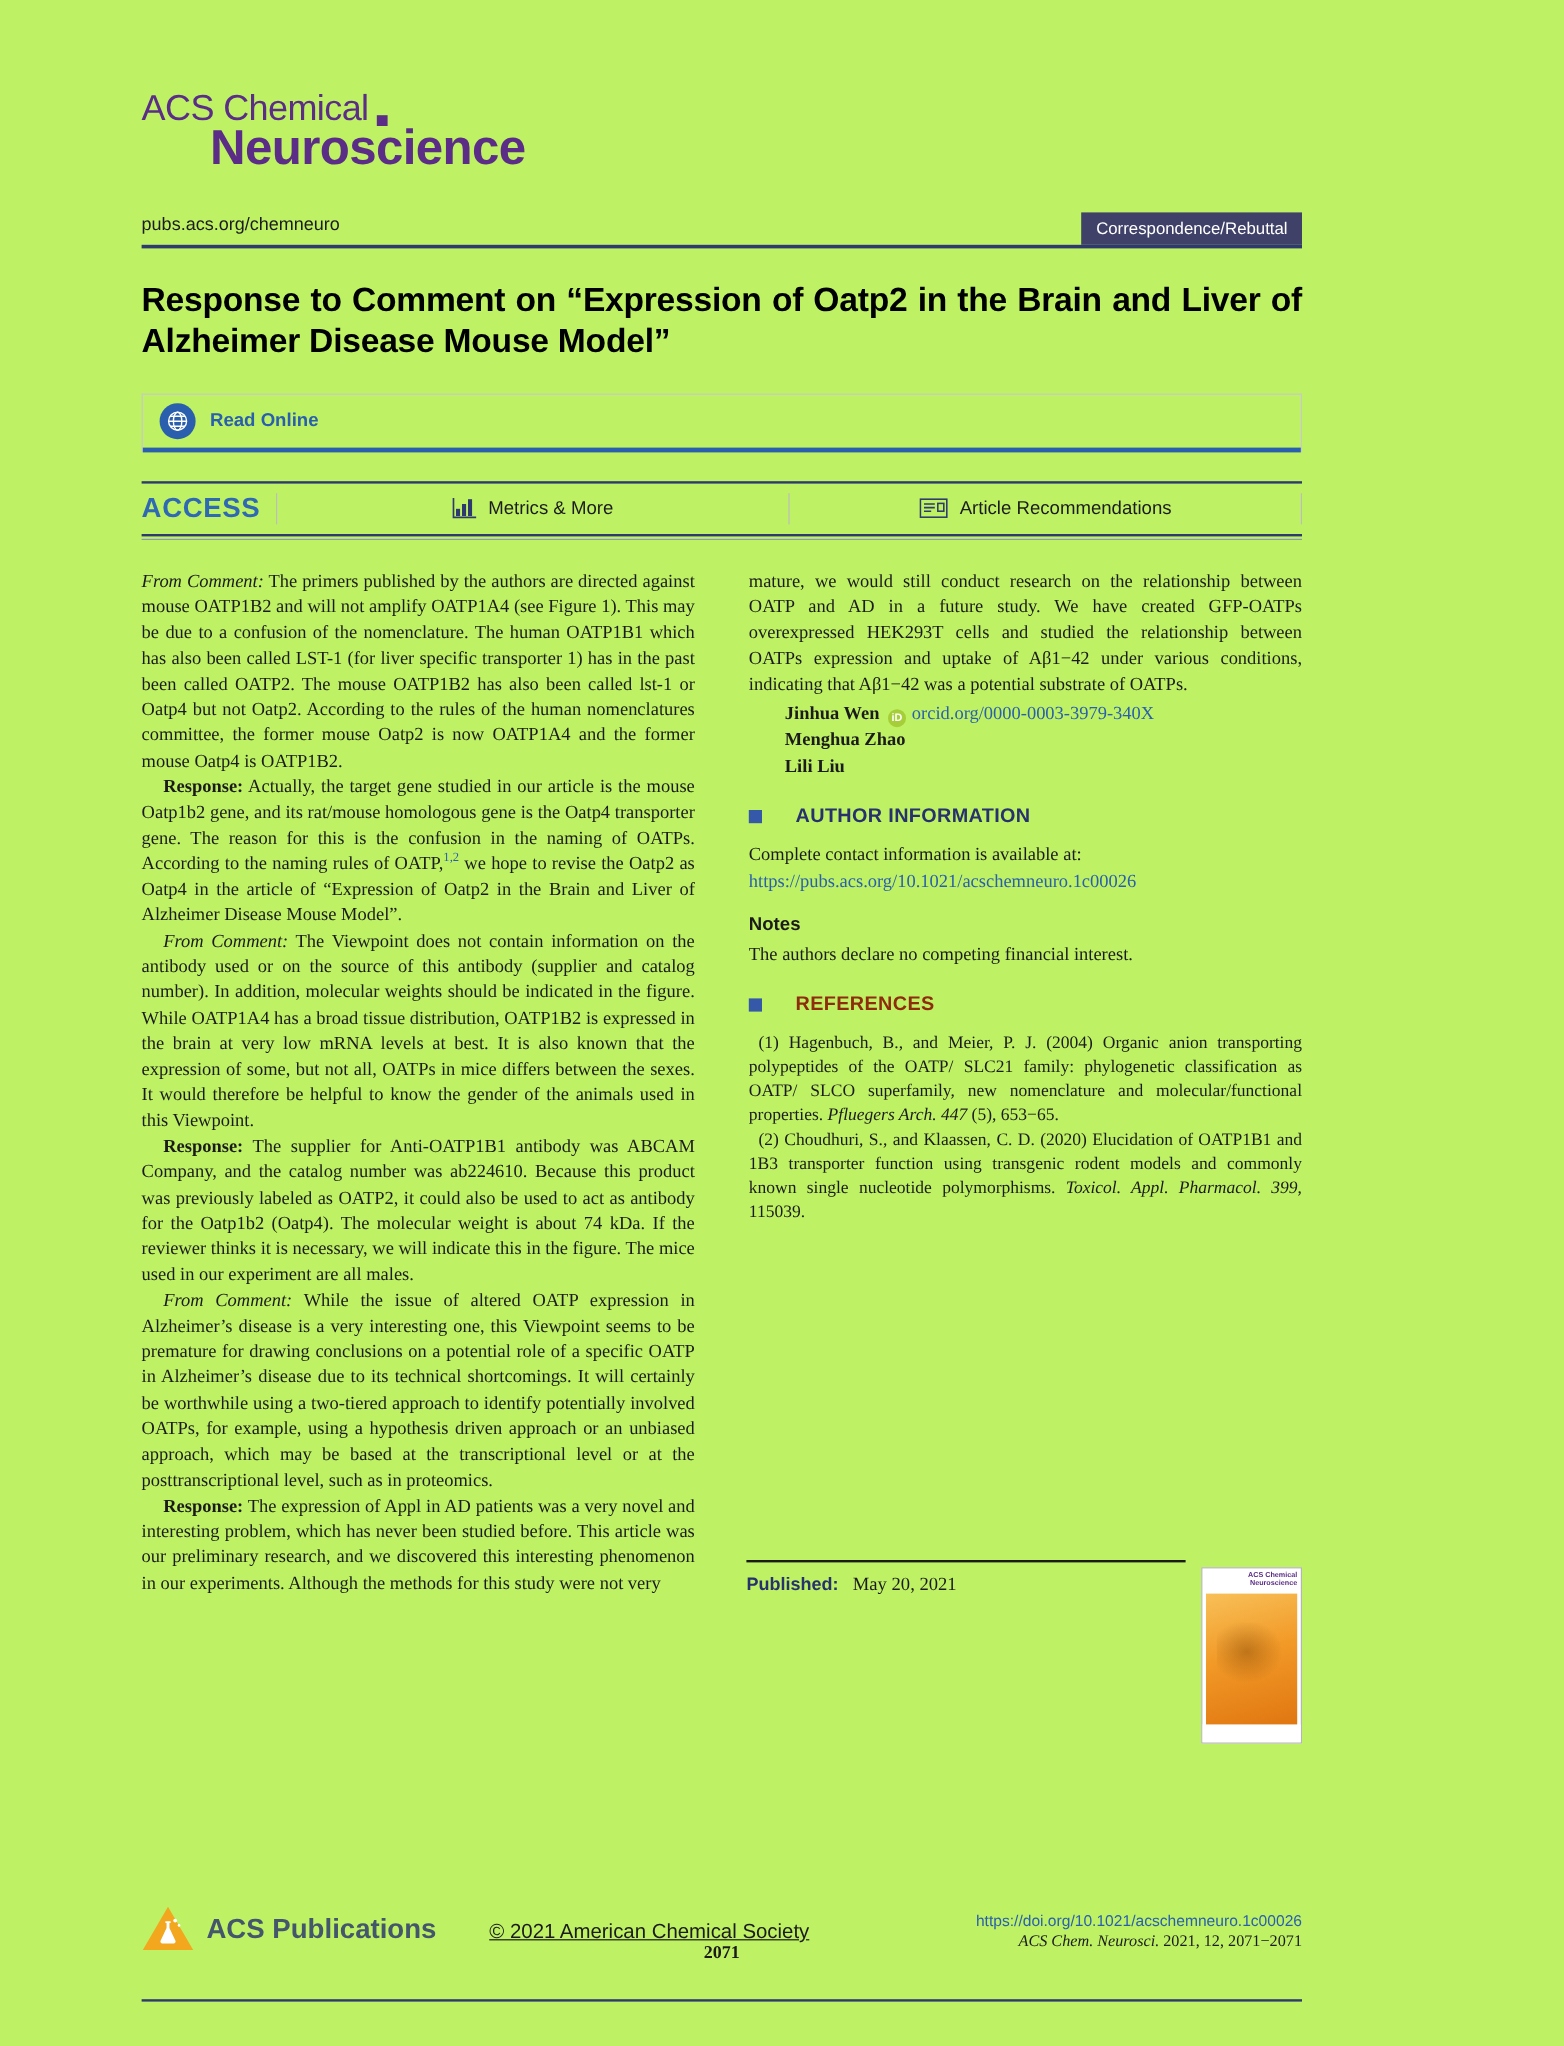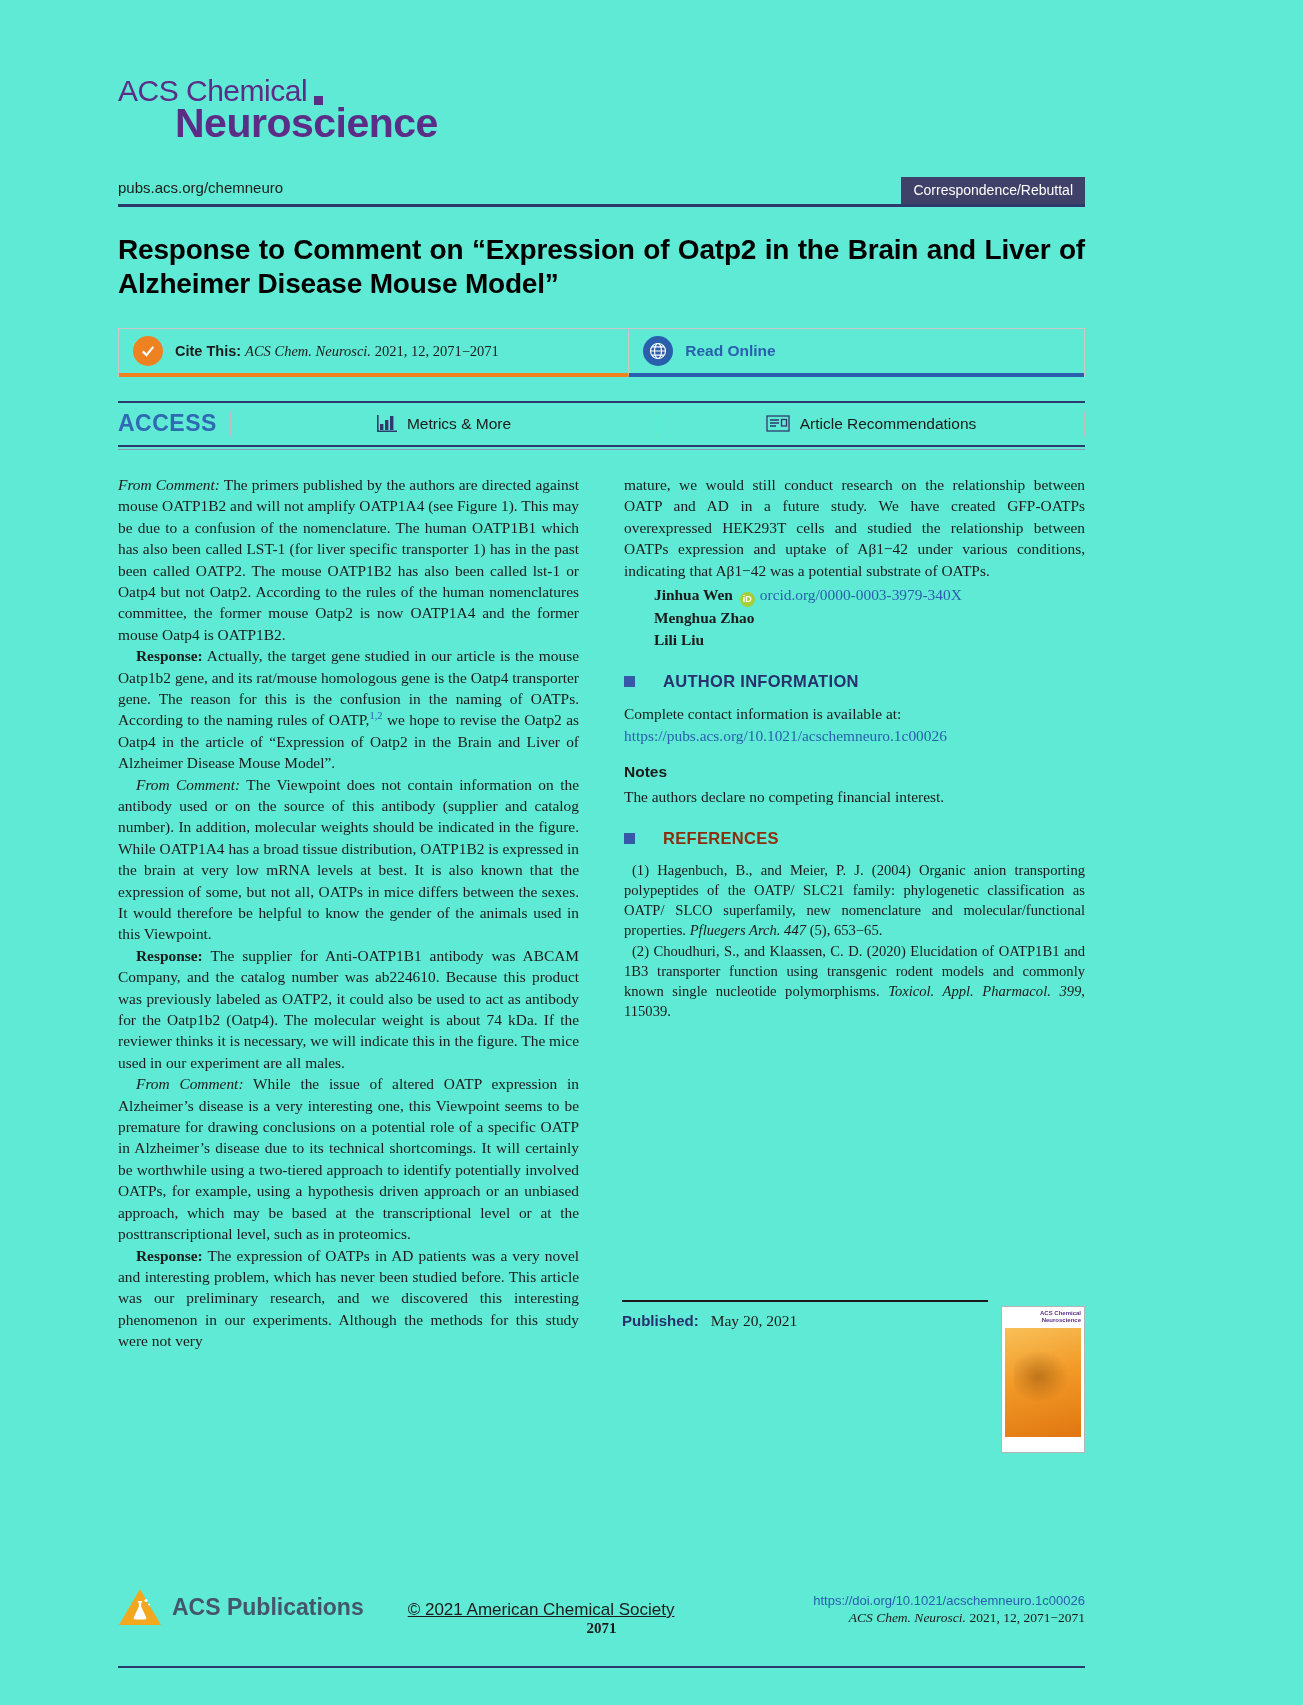--- a/index.html
+++ b/index.html
@@ -1,17 +1,17 @@
 <!DOCTYPE html>
 <html><head>
 <meta charset="utf-8">
 <style>
   *{box-sizing:border-box;margin:0;padding:0;}
   html,body{background:#ffffff;}
-  .page{position:relative;width:1303px;height:1705px;background:#5eead4;
+  .page{position:relative;width:1303px;height:1705px;background:#bef264;
         font-family:"Liberation Serif",serif;color:#1b1b1b;overflow:hidden;}
   .content{position:absolute;left:118px;top:0;width:967px;}
 
   
   .logo{margin-top:74px;color:#5b2d86;font-family:"Liberation Sans",sans-serif;}
   .logo-line1{font-size:30px;font-weight:500;letter-spacing:-.5px;display:flex;align-items:flex-end;gap:7px;}
   .logo-dot{width:9px;height:9px;background:#5b2d86;display:inline-block;margin-bottom:3px;}
   .logo-line2{font-size:41px;font-weight:bold;margin-left:57px;margin-top:-8px;letter-spacing:-.5px;}
 
   
@@ -126,33 +126,20 @@
     </div>
 
     <div class="header-bar">
       <span class="site-link">pubs.acs.org/chemneuro</span>
       <span class="badge">Correspondence/Rebuttal</span>
     </div>
 
     <h1 class="title">Response to Comment on “Expression of Oatp2 in the Brain and Liver of Alzheimer Disease Mouse Model”</h1>
 
     <div class="cite-row">
-      <div class="cite-box">
-        <span class="icon-circle ic-orange">
-          <svg viewBox="0 0 24 24" width="18" height="18">
-              <path d="M5 12.5l5 5 9-11" stroke="#fff" stroke-width="3" fill="none"></path>
-            </svg>
-        </span>
-        <span>
-          <span class="cite-label">Cite This:</span>
-          <span class="cite-text">
-            <span class="cite-journal">ACS Chem. Neurosci.</span><span> 2021, 12, 2071−2071</span>
-          </span>
-        </span>
-      </div>
       <div class="read-box">
         <span class="icon-circle ic-blue">
           <svg viewBox="0 0 24 24" width="20" height="20">
               <g stroke="#fff" fill="none" stroke-width="1.4">
                 <circle cx="12" cy="12" r="9"></circle>
                 <ellipse cx="12" cy="12" rx="4.2" ry="9"></ellipse>
                 <path d="M3 12h18M4.6 7h14.8M4.6 17h14.8"></path>
               </g>
             </svg>
         </span>
@@ -200,21 +187,21 @@
         <p class="bp">
           <span class="lead-i">From Comment:</span><span> The Viewpoint does not contain information on the antibody used or on the source of this antibody (supplier and catalog number). In addition, molecular weights should be indicated in the figure. While OATP1A4 has a broad tissue distribution, OATP1B2 is expressed in the brain at very low mRNA levels at best. It is also known that the expression of some, but not all, OATPs in mice differs between the sexes. It would therefore be helpful to know the gender of the animals used in this Viewpoint.</span>
         </p>
         <p class="bp">
           <span class="lead-b">Response:</span><span> The supplier for Anti-OATP1B1 antibody was ABCAM Company, and the catalog number was ab224610. Because this product was previously labeled as OATP2, it could also be used to act as antibody for the Oatp1b2 (Oatp4). The molecular weight is about 74 kDa. If the reviewer thinks it is necessary, we will indicate this in the figure. The mice used in our experiment are all males.</span>
         </p>
         <p class="bp">
           <span class="lead-i">From Comment:</span><span> While the issue of altered OATP expression in Alzheimer’s disease is a very interesting one, this Viewpoint seems to be premature for drawing conclusions on a potential role of a specific OATP in Alzheimer’s disease due to its technical shortcomings. It will certainly be worthwhile using a two-tiered approach to identify potentially involved OATPs, for example, using a hypothesis driven approach or an unbiased approach, which may be based at the transcriptional level or at the posttranscriptional level, such as in proteomics.</span>
         </p>
         <p class="bp">
-          <span class="lead-b">Response:</span><span> The expression of OATPs in AD patients was a very novel and interesting problem, which has never been studied before. This article was our preliminary research, and we discovered this interesting phenomenon in our experiments. Although the methods for this study were not very</span>
+          <span class="lead-b">Response:</span><span> The expression of Appl in AD patients was a very novel and interesting problem, which has never been studied before. This article was our preliminary research, and we discovered this interesting phenomenon in our experiments. Although the methods for this study were not very</span>
         </p>
       </div>
 
       <div class="col">
         <p class="bp no-indent">mature, we would still conduct research on the relationship between OATP and AD in a future study. We have created GFP-OATPs overexpressed HEK293T cells and studied the relationship between OATPs expression and uptake of Aβ1−42 under various conditions, indicating that Aβ1−42 was a potential substrate of OATPs.</p>
 
         <div class="authors">
           <div>
             <span class="author-name">Jinhua Wen</span><span class="orcid-badge">iD</span><span class="orcid-link">orcid.org/0000-0003-3979-340X</span>
           </div>

